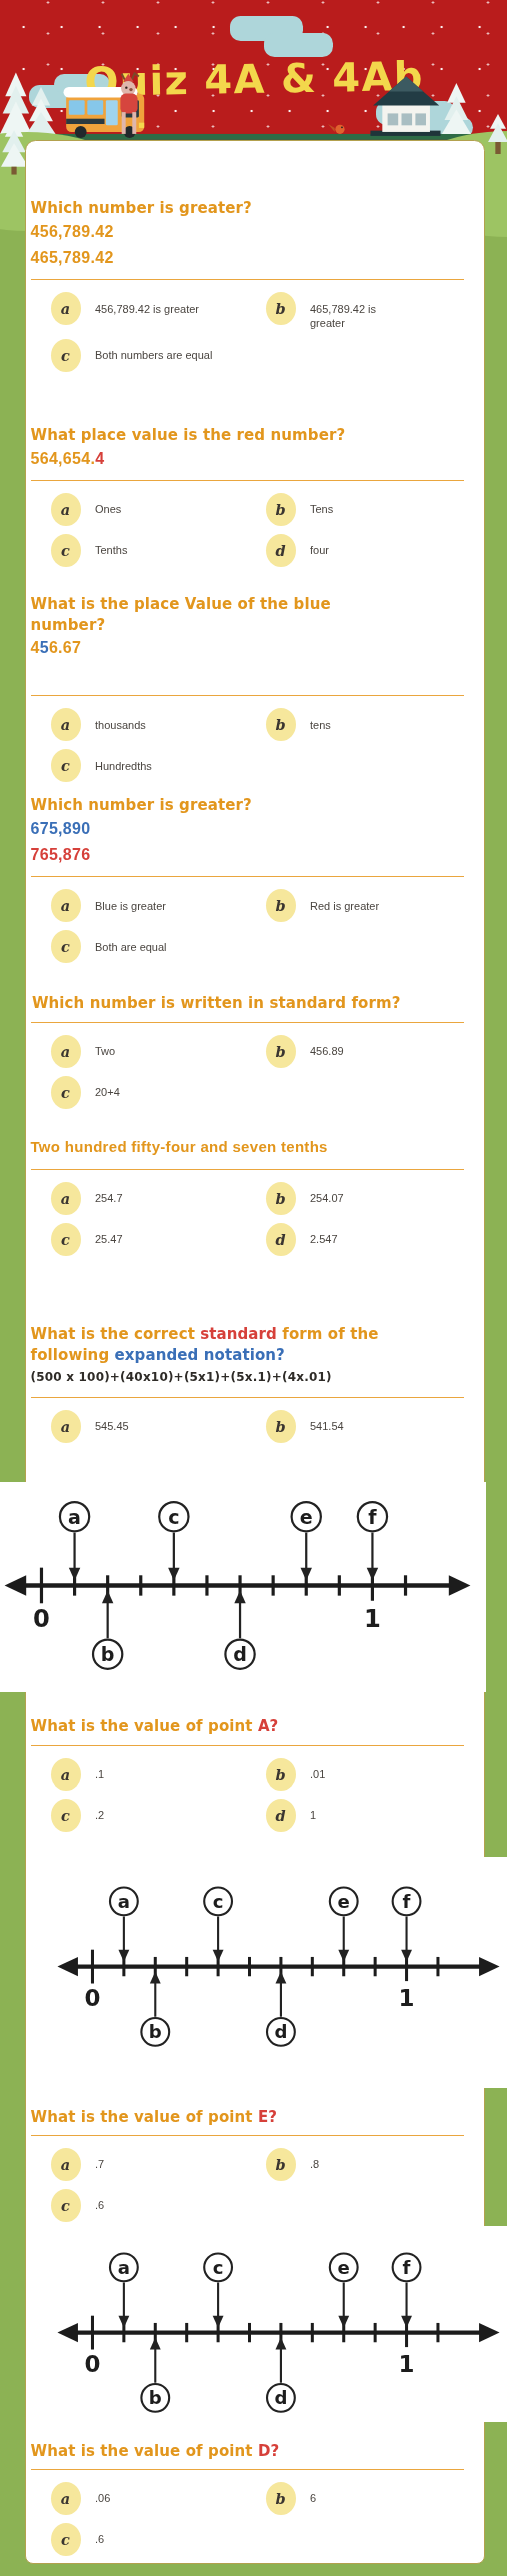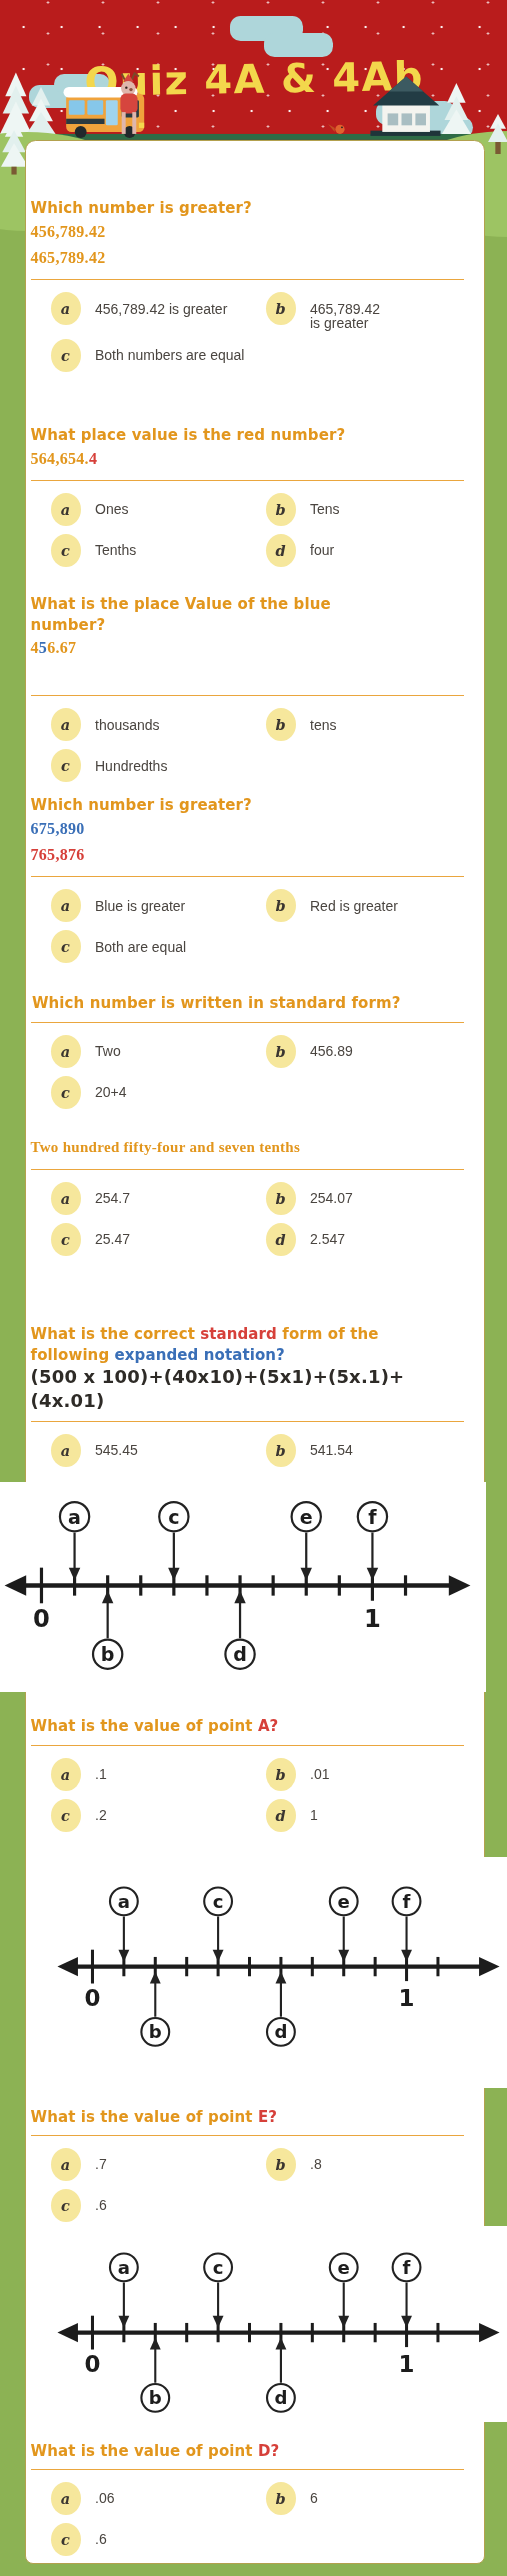--- a/index.html
+++ b/index.html
@@ -44,44 +44,44 @@
     position:relative;z-index:1;margin-left:24.5px;width:460px;box-sizing:border-box;
     background:#ffffff;border:1.3px solid #b3a14e;border-radius:10.6px 10.6px 8px 8px;
     padding:20px 0 5.3px 0;
   }
   .q{box-sizing:border-box;padding-left:5px;padding-right:20px;}
   .q-title{
     margin:0;font-family:"DejaVu Sans",sans-serif;font-weight:bold;font-size:15px;
     line-height:20.5px;letter-spacing:0.1px;max-width:370px;
   }
   .q-num{
-    font-family:Liberation Serif, serif;font-weight:bold;font-size:16px;line-height:26.4px;
+    font-family:Liberation Sans, sans-serif;font-weight:bold;font-size:16px;line-height:26.4px;
     letter-spacing:0.3px;
   }
   .q-expr{
-    font-family:"DejaVu Sans",sans-serif;font-weight:bold;font-size:18px;line-height:24px;
+    font-family:"DejaVu Sans",sans-serif;font-weight:bold;font-size:12px;line-height:24px;
     color:#2e2b27;letter-spacing:0.2px;
   }
   .c-orange{color:#e2961d;}
   .c-red{color:#d6403a;}
   .c-blue{color:#3a6fb7;}
   .divider{border-top:1.3px solid #eaa63e;margin-top:8px;}
   .options{
     display:grid;grid-template-columns:215px 1fr;row-gap:8px;
     margin:12px 0 0 20px;
   }
   .opt{display:flex;align-items:flex-start;}
   .opt-circle{
     width:30px;height:33px;border-radius:50%;background:#f6e79c;flex:0 0 30px;
     display:flex;align-items:center;justify-content:center;
     font-family:"DejaVu Serif",serif;font-style:italic;font-weight:bold;font-size:14.5px;
     color:#3a3530;
   }
   .opt-label{
-    margin-left:14.5px;padding-top:9.3px;font-size:14px;line-height:14.5px;color:#4a4540;
+    margin-left:14.5px;padding-top:9.3px;font-size:11px;line-height:14.5px;color:#4a4540;
     max-width:172px;
   }
   .opt-label.narrow{max-width:78px;}
   
   .nl-block{position:relative;z-index:2;background:#ffffff;box-sizing:border-box;}
   .nl1{margin-left:-26px;width:486px;height:210px;padding-top:8px;}
   .nl2{width:482px;height:231px;padding-top:18.5px;}
   .nl3{width:482px;height:196px;padding-top:16px;}
   .nl1 svg{display:block;margin-left:2.6px;width:471px;}
   .nl2 svg,.nl3 svg{display:block;margin-left:29px;width:447px;}

